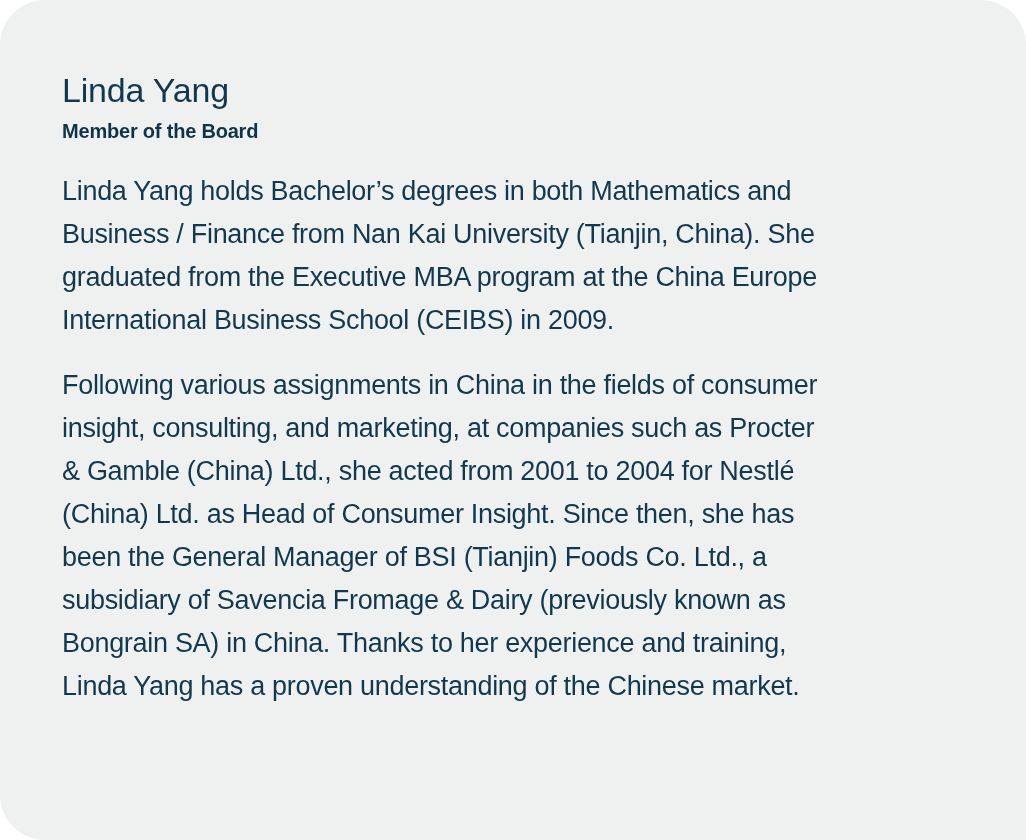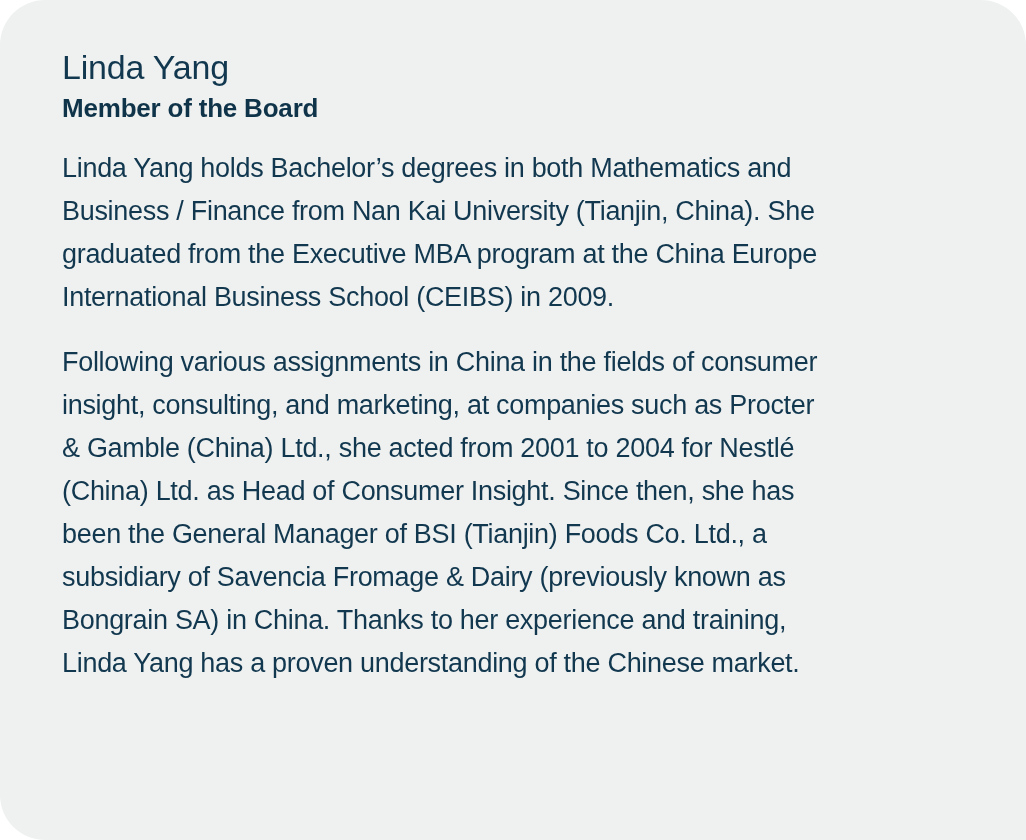--- a/index.html
+++ b/index.html
@@ -10,32 +10,32 @@
     height: 840px;
     overflow: hidden;
     font-family: "Liberation Sans", "DejaVu Sans", sans-serif;
   }
   .bio-card {
     box-sizing: border-box;
     width: 1026px;
     height: 840px;
     background: #eff1f1;
     border-radius: 45px 45px 0 45px; 
-    padding: 46px 30px 30px 62px;
+    padding: 69px 30px 30px 62px;
     color: #12384f;
   }
   .person-name {
     font-size: 34px;
     line-height: 42px;
     font-weight: 400;
     letter-spacing: -0.2px;
     color: #12384f;
   }
   .person-role {
-    font-size: 26px;
+    font-size: 20px;
     line-height: 34px;
     font-weight: 700;
     letter-spacing: -0.2px;
     margin-top: 3px;
     color: #0f344a;
   }
   .bio-paragraph {
     font-size: 27px;
     line-height: 43px;
     font-weight: 400;

